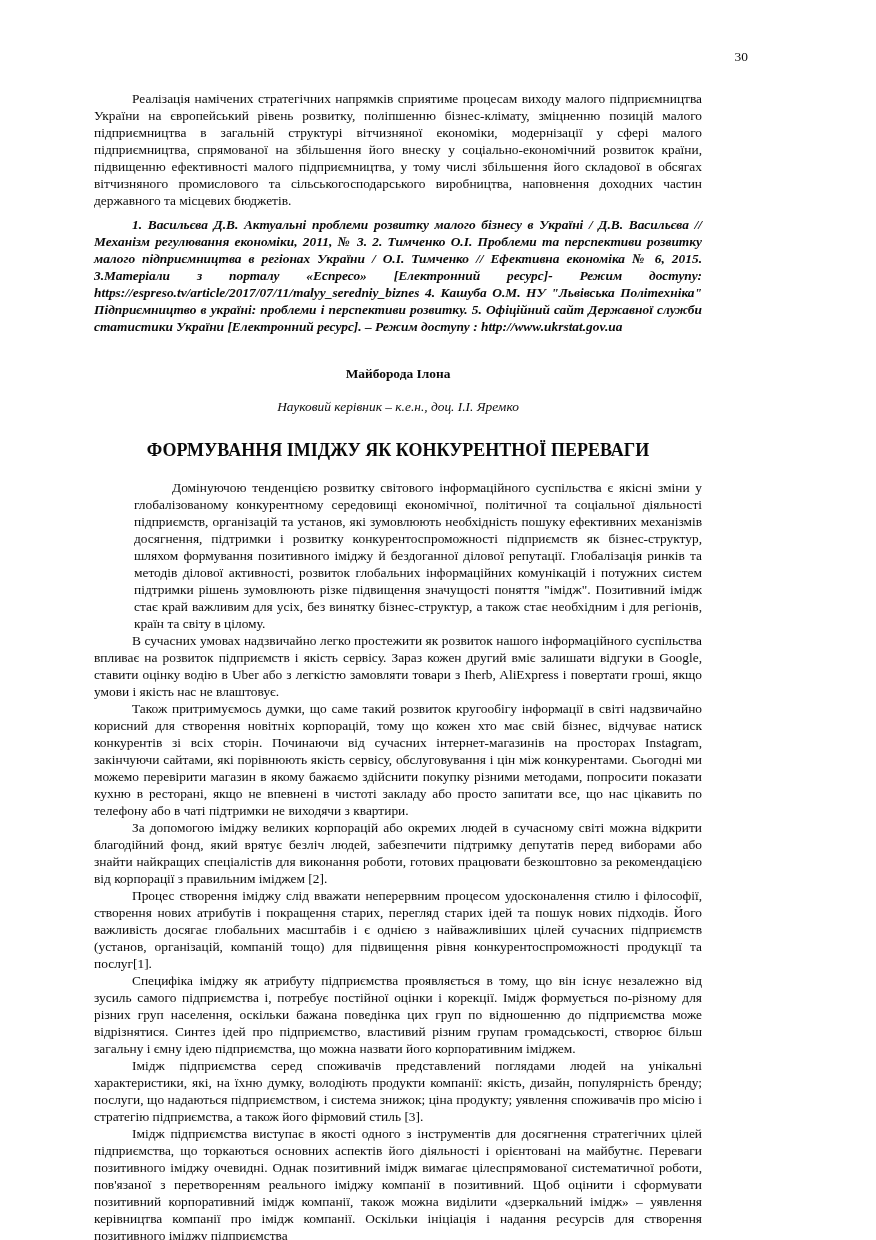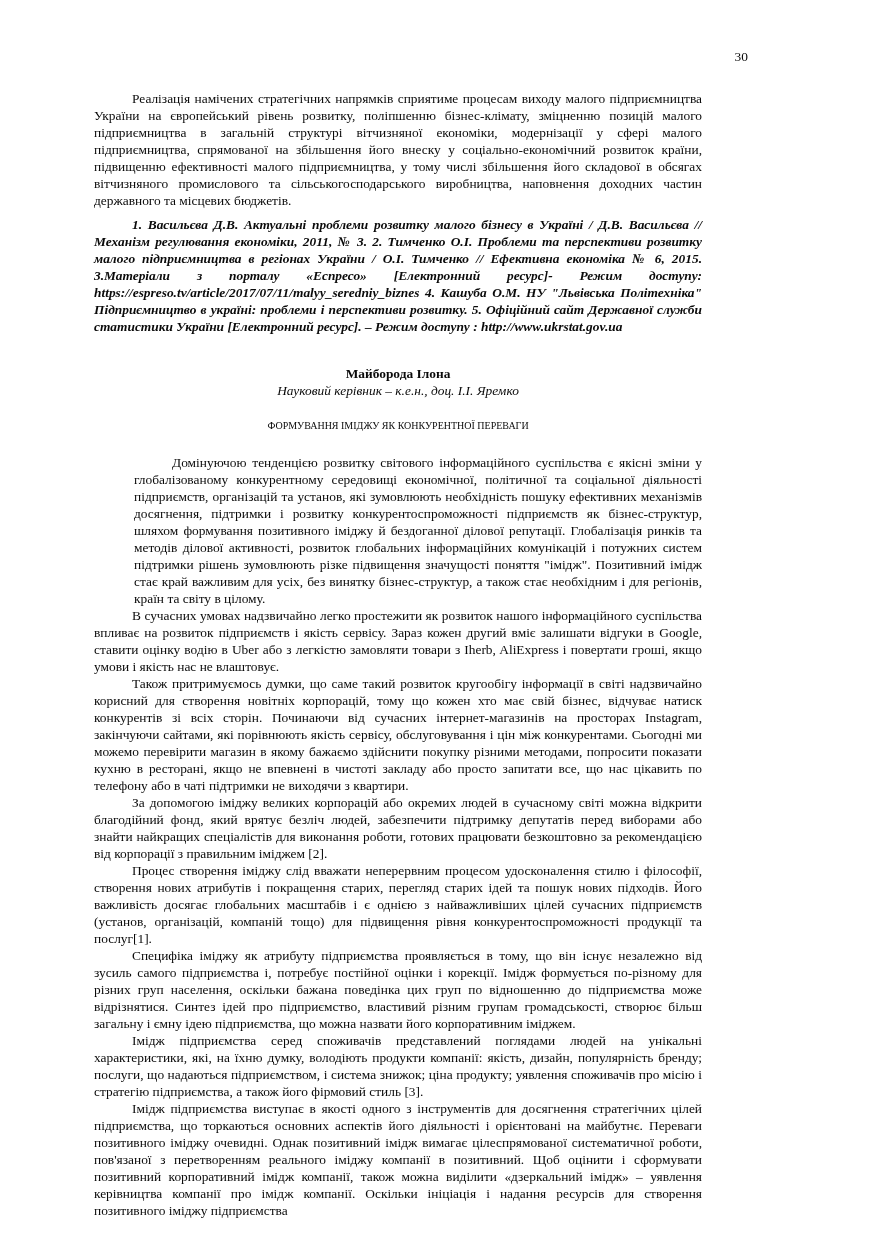--- a/index.html
+++ b/index.html
@@ -29,26 +29,26 @@
   .references {
     font-style: italic;
     font-weight: bold;
     margin-top: 7px;
   }
   .author-block {
     text-align: center;
     margin-top: 30px;
   }
   .author-name { font-weight: bold; }
-  .supervisor { font-style: italic; }
+  .supervisor { font-style: italic; margin-top: 16px; }
   .title {
-    margin-top: 18px;
+    margin-top: 27px;
     text-align: center;
-    font-size: 10px;
-    font-weight: normal;
+    font-size: 18px;
+    font-weight: bold;
     line-height: 17px;
   }
   .body-start { margin-top: 20px; margin-left: 40px; }
 </style>
 </head>
 <body>
 
 <div class="page">
 
   <div class="page-number">30</div>

